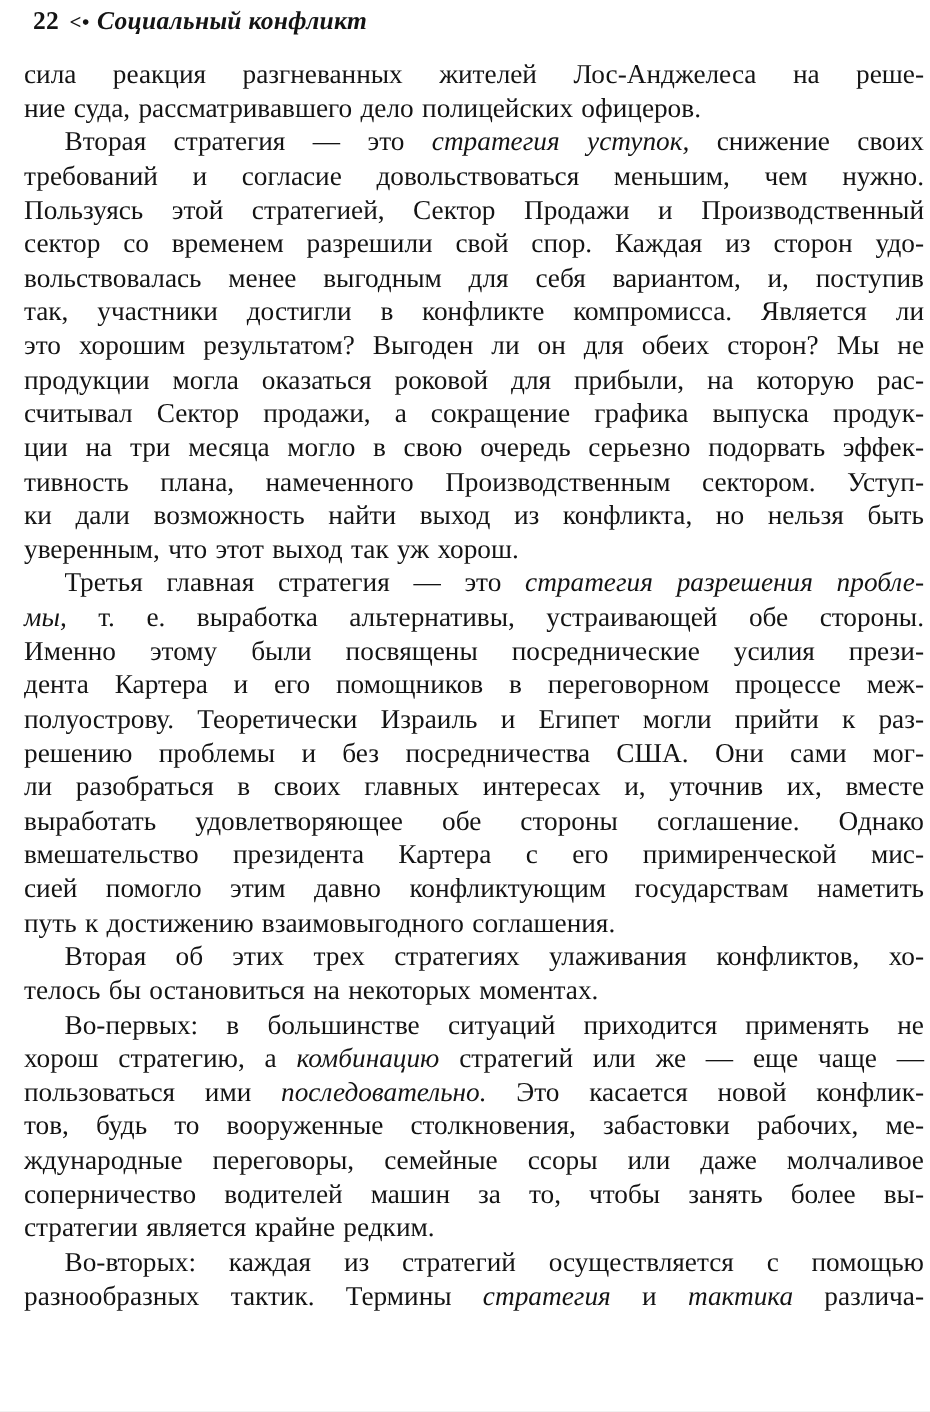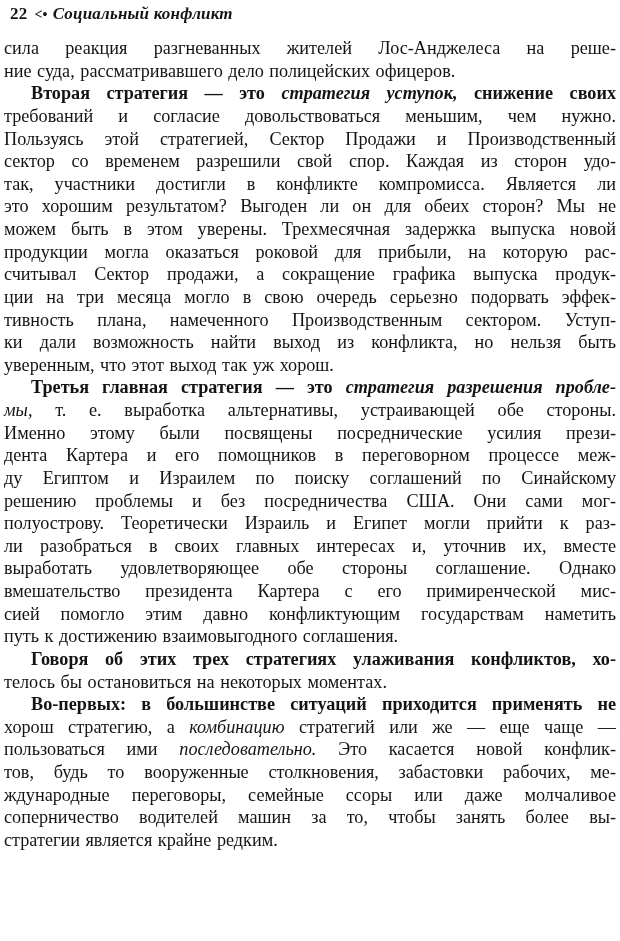--- a/index.html
+++ b/index.html
@@ -5,21 +5,21 @@
   html, body { margin: 0; padding: 0; background: #e8e8e8; }
   .page {
     position: relative;
     width: 620px;
     height: 941px;
     margin: 0 auto;
     background: #ffffff;
     color: #141414;
     font-family: "Liberation Serif", "DejaVu Serif", serif;
     box-sizing: border-box;
-    padding: 4px 4px 0 4px;
+    padding: 4px 4px 0 16px;
     overflow: hidden;
   }
   .pheader {
     font-size: 17px;
     line-height: 20px;
     font-weight: bold;
     padding-left: 6px;
     letter-spacing: 0.2px;
     white-space: nowrap;
   }
@@ -31,71 +31,74 @@
     font-size: 18.2px;
     line-height: 22.62px;
     word-spacing: 1px;
   }
   .paragraph { margin: 0; }
   .line {
     text-align: justify;
     text-align-last: justify;
   }
   .line.flush { text-align-last: left; }
-  .line.indent { text-indent: 27px; font-weight: bold; }
+  .line.indent { text-indent: 27px; }
   .italic { font-style: italic; }
 </style>
 </head>
 <body>
 
 <div class="page">
   <header class="pheader">
     <span class="page-number">22</span><span class="sep">&lt;•</span><span class="running-title">Социальный конфликт</span>
   </header>
   <main class="body">
       <div class="paragraph">
         <div class="line"><span>сила реакция разгневанных жителей Лос-Анджелеса на реше-</span></div>
         <div class="line flush"><span>ние суда, рассматривавшего дело полицейских офицеров.</span></div>
       </div>
       <div class="paragraph">
         <div class="line indent"><span>Вторая стратегия — это </span><span class="italic">стратегия уступок,</span><span> снижение своих</span></div>
         <div class="line"><span>требований и согласие довольствоваться меньшим, чем нужно.</span></div>
         <div class="line"><span>Пользуясь этой стратегией, Сектор Продажи и Производственный</span></div>
         <div class="line"><span>сектор со временем разрешили свой спор. Каждая из сторон удо-</span></div>
+        <div class="line"><span>вольствовалась менее выгодным для себя вариантом, и, поступив</span></div>
         <div class="line"><span>так, участники достигли в конфликте компромисса. Является ли</span></div>
         <div class="line"><span>это хорошим результатом? Выгоден ли он для обеих сторон? Мы не</span></div>
-        <div class="line"><span>можем быть в этом уверены. Трехмесячная задержка выпуска новой</span></div>
         <div class="line"><span>продукции могла оказаться роковой для прибыли, на которую рас-</span></div>
         <div class="line"><span>считывал Сектор продажи, а сокращение графика выпуска продук-</span></div>
         <div class="line"><span>ции на три месяца могло в свою очередь серьезно подорвать эффек-</span></div>
         <div class="line"><span>тивность плана, намеченного Производственным сектором. Уступ-</span></div>
         <div class="line"><span>ки дали возможность найти выход из конфликта, но нельзя быть</span></div>
         <div class="line flush"><span>уверенным, что этот выход так уж хорош.</span></div>
       </div>
       <div class="paragraph">
         <div class="line indent"><span>Третья главная стратегия — это </span><span class="italic">стратегия разрешения пробле-</span></div>
         <div class="line"><span class="italic">мы,</span><span> т. е. выработка альтернативы, устраивающей обе стороны.</span></div>
         <div class="line"><span>Именно этому были посвящены посреднические усилия прези-</span></div>
         <div class="line"><span>дента Картера и его помощников в переговорном процессе меж-</span></div>
-        <div class="line"><span>ду Египтом и Израилем по поиску соглашений по Синайскому</span></div>
+        <div class="line"><span>полуострову. Теоретически Израиль и Египет могли прийти к раз-</span></div>
         <div class="line"><span>решению проблемы и без посредничества США. Они сами мог-</span></div>
-        <div class="line"><span>полуострову. Теоретически Израиль и Египет могли прийти к раз-</span></div>
         <div class="line"><span>ли разобраться в своих главных интересах и, уточнив их, вместе</span></div>
         <div class="line"><span>выработать удовлетворяющее обе стороны соглашение. Однако</span></div>
         <div class="line"><span>вмешательство президента Картера с его примиренческой мис-</span></div>
         <div class="line"><span>сией помогло этим давно конфликтующим государствам наметить</span></div>
         <div class="line flush"><span>путь к достижению взаимовыгодного соглашения.</span></div>
       </div>
       <div class="paragraph">
-        <div class="line indent"><span>Говоря об этих трех стратегиях улаживания конфликтов, хо-</span></div>
+        <div class="line indent"><span>Вторая об этих трех стратегиях улаживания конфликтов, хо-</span></div>
         <div class="line flush"><span>телось бы остановиться на некоторых моментах.</span></div>
       </div>
       <div class="paragraph">
         <div class="line indent"><span>Во-первых: в большинстве ситуаций приходится применять не</span></div>
         <div class="line"><span>хорош стратегию, а </span><span class="italic">комбинацию</span><span> стратегий или же — еще чаще —</span></div>
         <div class="line"><span>пользоваться ими </span><span class="italic">последовательно.</span><span> Это касается новой конфлик-</span></div>
         <div class="line"><span>тов, будь то вооруженные столкновения, забастовки рабочих, ме-</span></div>
         <div class="line"><span>ждународные переговоры, семейные ссоры или даже молчаливое</span></div>
         <div class="line"><span>соперничество водителей машин за то, чтобы занять более вы-</span></div>
         <div class="line flush"><span>стратегии является крайне редким.</span></div>
       </div>
+      <div class="paragraph">
+        <div class="line indent"><span>Во-вторых: каждая из стратегий осуществляется с помощью</span></div>
+        <div class="line"><span>разнообразных тактик. Термины </span><span class="italic">стратегия</span><span> и </span><span class="italic">тактика</span><span> различа-</span></div>
+      </div>
     </main>
 </div>
 
 </body></html>

